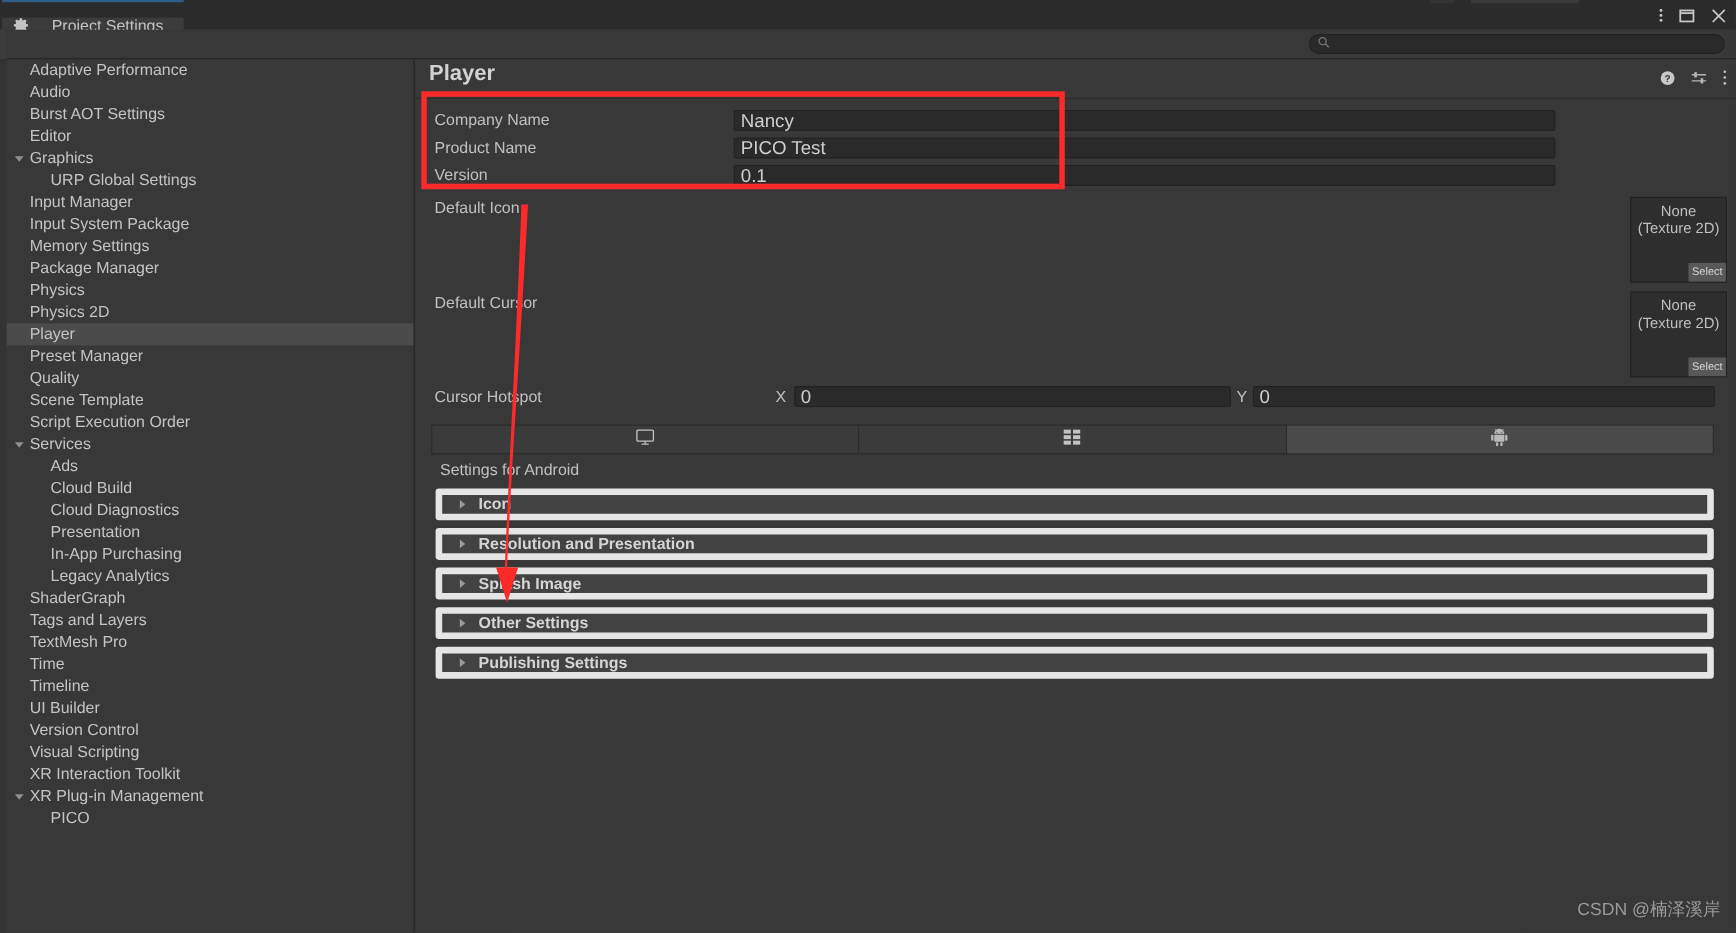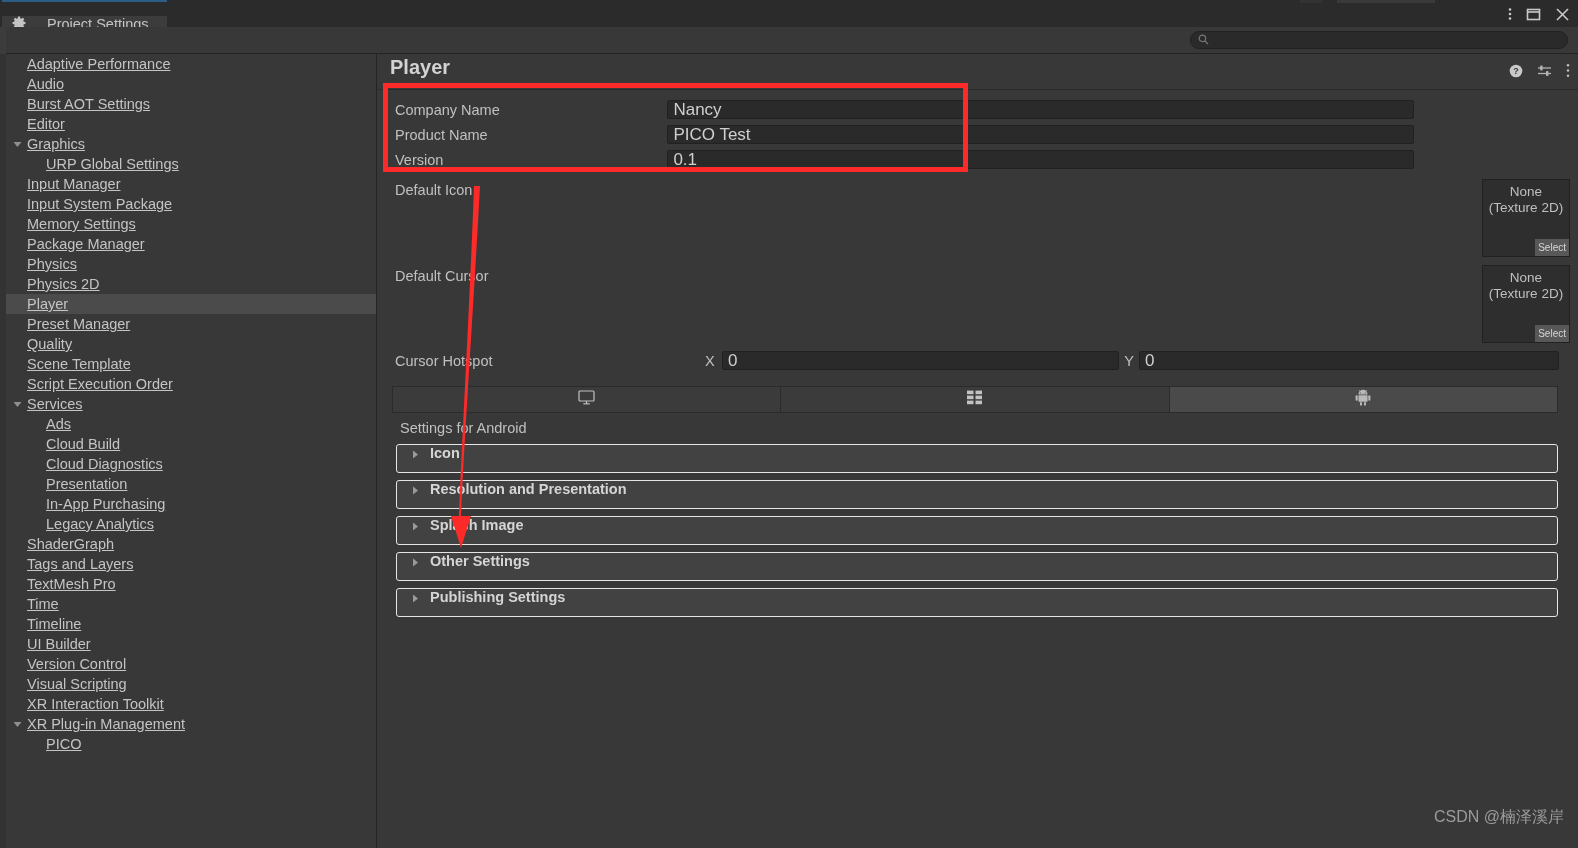--- a/index.html
+++ b/index.html
@@ -68,21 +68,21 @@
   .nav-item {
     height: 20px; display: flex; align-items: center;
     color: #c4c4c4; font-size: 14.5px; white-space: nowrap;
     position: relative;
   }
   .nav-item.selected { background: #4b4b4b; }
   .nav-item .caret {
     position: absolute; left: 4px; top: 0; height: 20px;
     width: 14px; display:flex; align-items:center; justify-content:center;
   }
-  .nav-item .txt { display:block;text-decoration:underline; }
+  .nav-item .txt { display:block; }
   .lvl0 .txt { padding-left: 21px; }
   .lvl1 .txt { padding-left: 40px; }
 
   
   .main {
     position: absolute; left: 378px; top: 54px; width: 1200px; height: 794px;
     background: #383838;
   }
   .panel-header {
     position: relative; height: 36px;
@@ -136,35 +136,35 @@
   }
   .plat-tab:last-child { border-right: 0; }
   .plat-tab.active { background: #4a4a4a; }
 
   .settings-for {
     position: absolute; left: 22px; top: 366px;
     color: #c0c0c0; font-size: 14.5px;
   }
   .foldout {
     position: absolute; left: 18px; width: 1162px; height: 29px;
-    background: #424242; border: 1px solid #e5e5e5; border-radius: 3px;
-    display: flex; 
+    background: #424242; border: 6px solid #e5e5e5; border-radius: 3px;
+    display: flex; align-items: center;
   }
   .foldout .arrow { margin-left: 14px; margin-right: 10px; }
   .foldout .ftitle { color: #d5d5d5; font-size: 14.5px; font-weight: bold; }
 
   
   .red-box {
     position: absolute; left: 383px; top: 83px; width: 585px; height: 89px;
     border: 5px solid #fd2a2a; pointer-events: none;
   }
   .red-arrow { position: absolute; left: 430px; top: 180px; pointer-events: none; }
 
   .watermark {
-    position: absolute; right: 14px; bottom: 20px;
+    position: absolute; right: 14px; bottom: 10px;
     color: #9b9b9b; font-size: 16px; margin-left: 32px;
   }
 </style>
 </head>
 <body>
 
 <div id="root">
 
   <div class="topstrip">
     <div class="ghost-a"></div>

